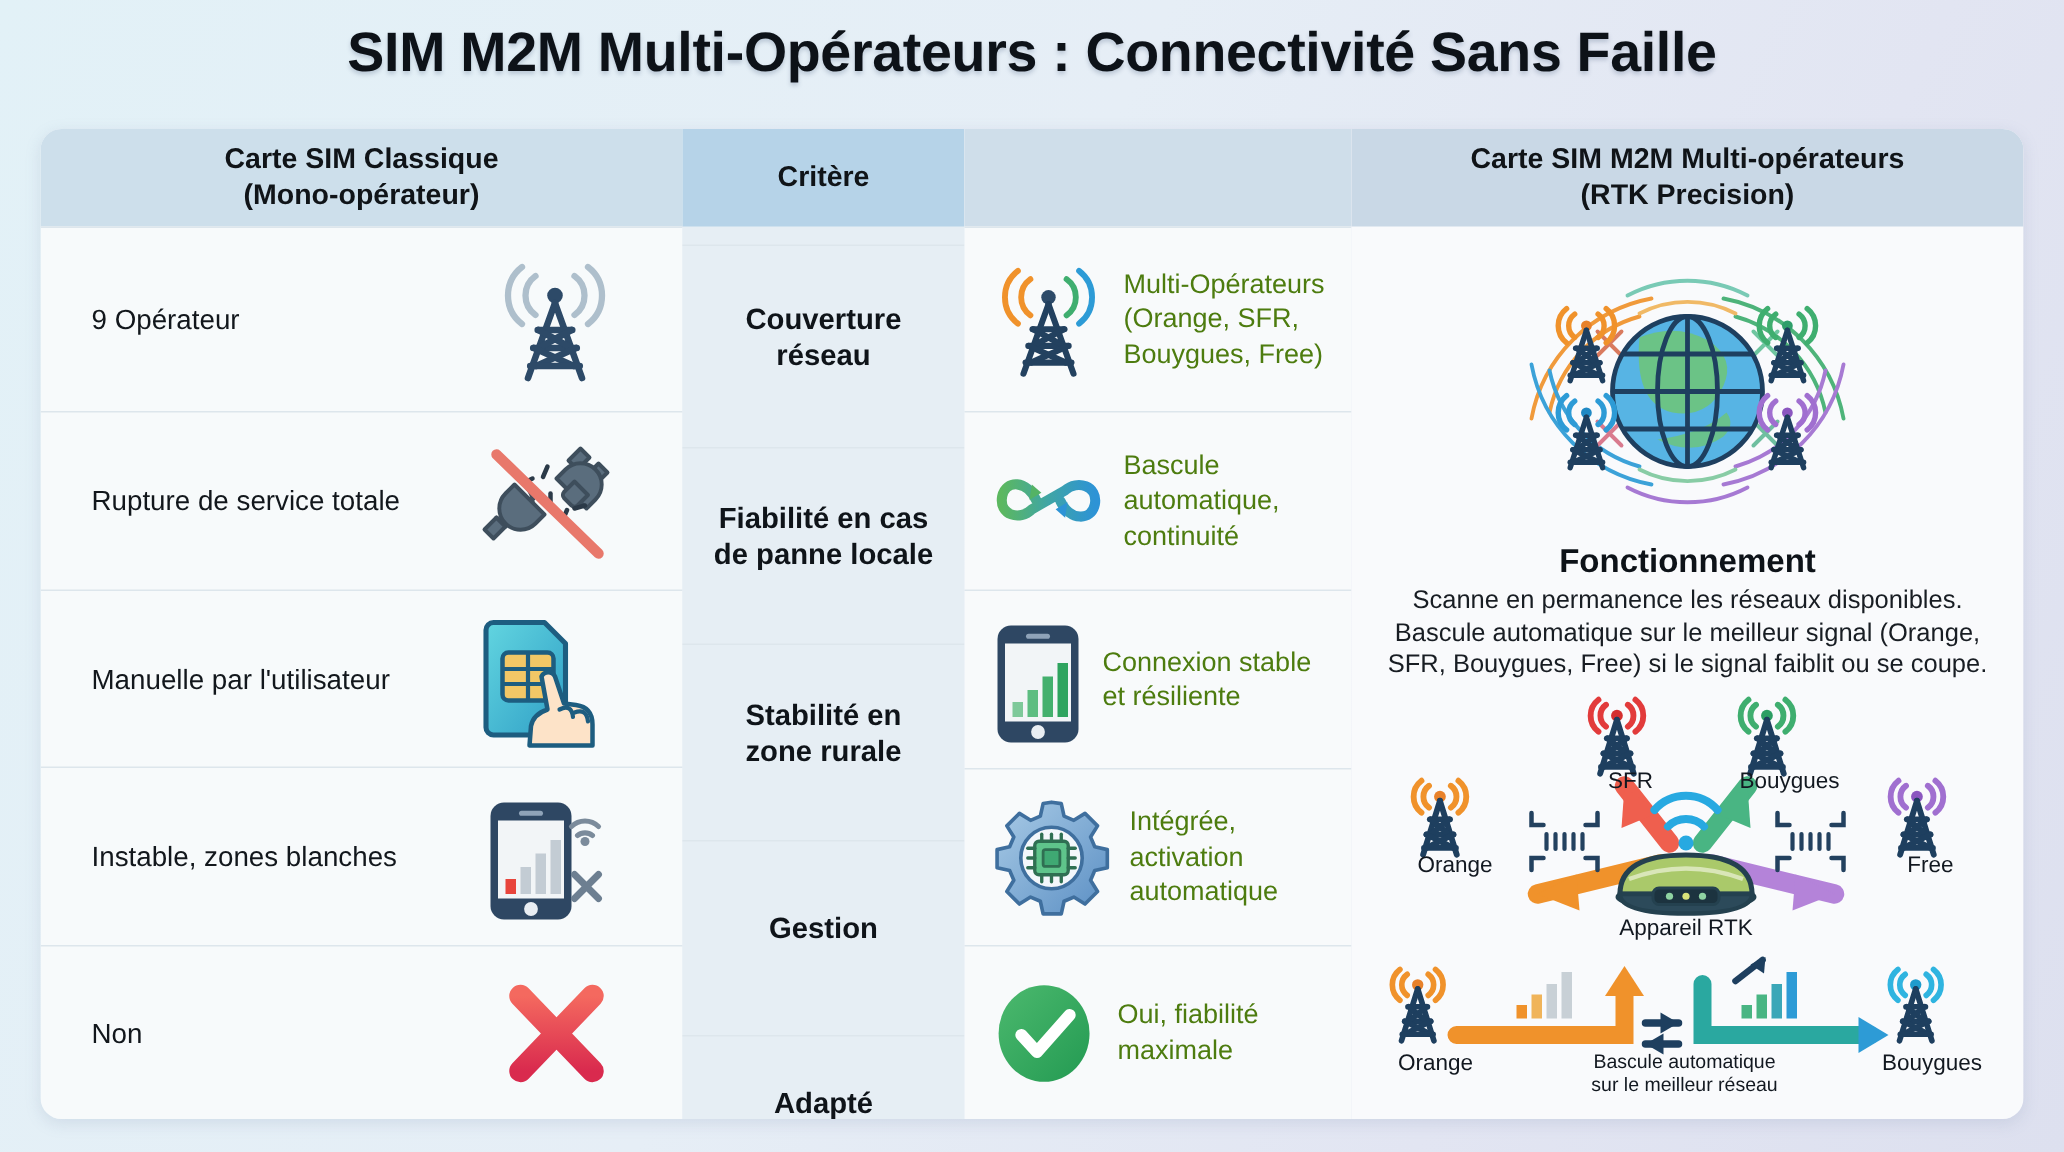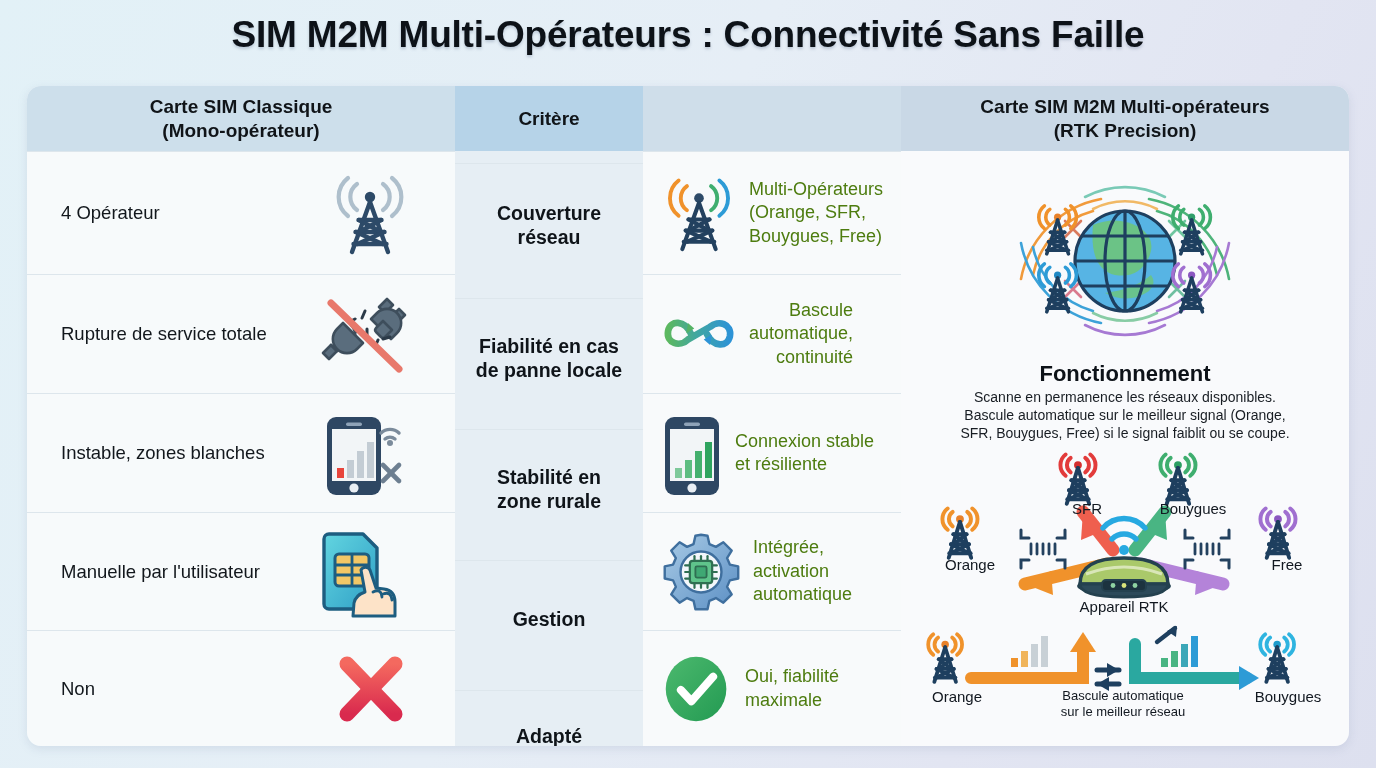--- a/index.html
+++ b/index.html
@@ -50,37 +50,37 @@
   .col-panel { background: #f9fafc; }
 
   .cell {
     display: flex; align-items: center;
     border-top: 1px solid #dde6ec;
     padding: 0 10px;
   }
   .cell:first-child { border-top: none; }
 
   
-  .r0 { height: 123px; } .r1 { height: 119px; text-align: right; } .r2 { height: 119px; }
+  .r0 { height: 123px; } .r1 { height: 119px; } .r2 { height: 119px; }
   .r3 { height: 118px; } .r4 { height: 116px; }
 
   .cell-left  { justify-content: space-between; padding-left: 34px; padding-right: 44px; }
   .cell-crit  { justify-content: center; text-align: center; }
   .cell-right { justify-content: flex-start; padding-left: 18px; gap: 12px; }
 
   .txt-plain { font-size: 18.5px; color: #12171c; }
   .txt-crit  { font-size: 19.5px; font-weight: bold; color: #0f1419; line-height: 1.25; }
   .txt-right { font-size: 18px; color: #4d7c0f; line-height: 1.3; }
 
   .icon-slot { flex: 0 0 auto; display: flex; align-items: center; justify-content: center; }
 
   
   .panel-inner { position: relative; width: 100%; height: 100%; padding: 10px 6px 4px 6px; }
   .panel-title { text-align: center; font-size: 22px; font-weight: bold; color: #0d1218; margin-top: 2px; }
-  .panel-desc  { text-align: center; font-size: 14px; color: #181d23; line-height: 1.27; margin-top: 2px; padding: 0 8px; }
+  .panel-desc  { text-align: center; font-size: 17px; color: #181d23; line-height: 1.27; margin-top: 2px; padding: 0 8px; }
 
   .lbl { font-size: 15px; color: #121820; text-align: center; }
   .lbl-b { font-size: 13px; color: #121820; text-align: center; line-height: 1.2; }
 
   .abs { position: absolute; }
 </style>
 </head>
 <body>
 
 <div id="page-title">SIM M2M Multi-Opérateurs : Connectivité Sans Faille</div>
@@ -90,21 +90,21 @@
 
     <div class="col col-left">
       <div class="hdr hdr-a">
         <div>
           <div>Carte SIM Classique</div>
           <div>(Mono-opérateur)</div>
         </div>
       </div>
 
       <div class="cell cell-left r0">
-        <span class="txt-plain">4 Opérateur</span>
+        <span class="txt-plain">9 Opérateur</span>
         <span class="icon-slot">
           <svg width="82" height="86" viewBox="0 0 82 86">
             <g fill="none" stroke="#aebfcc" stroke-width="4.2" stroke-linecap="round">
               <path d="M28 14 A16 16 0 0 0 28 40"></path>
                 <path d="M19 8 A24 24 0 0 0 19 46"></path>
               <path d="M54 14 A16 16 0 0 1 54 40"></path>
                 <path d="M63 8 A24 24 0 0 1 63 46"></path>
             </g>
             <circle cx="41" cy="27" r="5.2" fill="#2d4a68"></circle>
             <g stroke="#2d4a68" stroke-width="4.4" fill="none" stroke-linecap="round">
@@ -139,45 +139,20 @@
               <path d="M18 38 a14 14 0 0 0 20 20 l6-6 -20-20 z"></path>
             </g>
             <g stroke="#2b3a48" stroke-width="3" stroke-linecap="round">
               <path d="M46 20 l-3 7"></path>
                 <path d="M36 28 l-6 3"></path>
               <path d="M56 56 l3 -7"></path>
                 <path d="M64 48 l7 -2"></path>
               <path d="M48 38 l0 6"></path>
             </g>
             <line x1="12" y1="12" x2="80" y2="78" stroke="#e8786b" stroke-width="7" stroke-linecap="round"></line>
-          </svg>
-        </span>
-      </div>
-
-      <div class="cell cell-left r2">
-        <span class="txt-plain">Instable, zones blanches</span>
-        <span class="icon-slot">
-          <svg width="96" height="92" viewBox="0 0 96 92">
-            <rect x="12" y="10" width="54" height="78" rx="9" fill="#2e4763"></rect>
-            <rect x="17" y="22" width="44" height="52" fill="#f2f5f7"></rect>
-            <rect x="31" y="15.5" width="16" height="3.4" rx="1.7" fill="#8fa3b8"></rect>
-            <circle cx="39" cy="81" r="4.6" fill="#e9eef3"></circle>
-            <rect x="22" y="61" width="7" height="10" fill="#e8453c"></rect>
-            <rect x="32" y="53" width="7" height="18" fill="#c3ccd4"></rect>
-            <rect x="42" y="44" width="7" height="27" fill="#c3ccd4"></rect>
-            <rect x="52" y="35" width="7" height="36" fill="#c3ccd4"></rect>
-            <g fill="none" stroke="#7b8b9b" stroke-width="3.4" stroke-linecap="round">
-              <path d="M72 30 a13 13 0 0 1 18 0" transform="translate(-6,-4)"></path>
-              <path d="M76 36 a8 8 0 0 1 10 0" transform="translate(-6,-4)"></path>
-            </g>
-            <circle cx="75" cy="36" r="3" fill="#7b8b9b"></circle>
-            <g stroke="#6d7f91" stroke-width="4.6" stroke-linecap="round">
-              <path d="M68 58 L84 74"></path>
-                <path d="M84 58 L68 74"></path>
-            </g>
           </svg>
         </span>
       </div>
 
       <div class="cell cell-left r3">
         <span class="txt-plain">Manuelle par l'utilisateur</span>
         <span class="icon-slot">
           <svg width="96" height="92" viewBox="0 0 96 92">
             <defs>
                 <linearGradient id="simg" x1="0" y1="0" x2="1" y2="1">
@@ -189,20 +164,45 @@
             <rect x="20" y="28" width="34" height="32" rx="4" fill="#f2c766" stroke="#1d5d80" stroke-width="3"></rect>
             <g stroke="#1d5d80" stroke-width="2.8">
               <path d="M20 39 h34"></path>
                 <path d="M20 49 h34"></path>
                 <path d="M37 28 v32"></path>
             </g>
             <path d="M46 44 l4 22 c-6 2 -10 6 -11 11 l-1 13 h42 v-14 c0-8 -4-12 -11-13 l-8-1 -6-18 a5 5 0 0 0 -9 0 z" fill="#fde3c8" stroke="#1d5d80" stroke-width="3" stroke-linejoin="round"></path>
             <g fill="none" stroke="#1d5d80" stroke-width="2.8" stroke-linecap="round">
               <path d="M58 66 q8 -4 9 5"></path>
                 <path d="M68 68 q8 -3 9 6"></path>
+            </g>
+          </svg>
+        </span>
+      </div>
+
+      <div class="cell cell-left r2">
+        <span class="txt-plain">Instable, zones blanches</span>
+        <span class="icon-slot">
+          <svg width="96" height="92" viewBox="0 0 96 92">
+            <rect x="12" y="10" width="54" height="78" rx="9" fill="#2e4763"></rect>
+            <rect x="17" y="22" width="44" height="52" fill="#f2f5f7"></rect>
+            <rect x="31" y="15.5" width="16" height="3.4" rx="1.7" fill="#8fa3b8"></rect>
+            <circle cx="39" cy="81" r="4.6" fill="#e9eef3"></circle>
+            <rect x="22" y="61" width="7" height="10" fill="#e8453c"></rect>
+            <rect x="32" y="53" width="7" height="18" fill="#c3ccd4"></rect>
+            <rect x="42" y="44" width="7" height="27" fill="#c3ccd4"></rect>
+            <rect x="52" y="35" width="7" height="36" fill="#c3ccd4"></rect>
+            <g fill="none" stroke="#7b8b9b" stroke-width="3.4" stroke-linecap="round">
+              <path d="M72 30 a13 13 0 0 1 18 0" transform="translate(-6,-4)"></path>
+              <path d="M76 36 a8 8 0 0 1 10 0" transform="translate(-6,-4)"></path>
+            </g>
+            <circle cx="75" cy="36" r="3" fill="#7b8b9b"></circle>
+            <g stroke="#6d7f91" stroke-width="4.6" stroke-linecap="round">
+              <path d="M68 58 L84 74"></path>
+                <path d="M84 58 L68 74"></path>
             </g>
           </svg>
         </span>
       </div>
 
       <div class="cell cell-left r4">
         <span class="txt-plain">Non</span>
         <span class="icon-slot">
           <svg width="80" height="76" viewBox="0 0 80 76">
             <defs>

